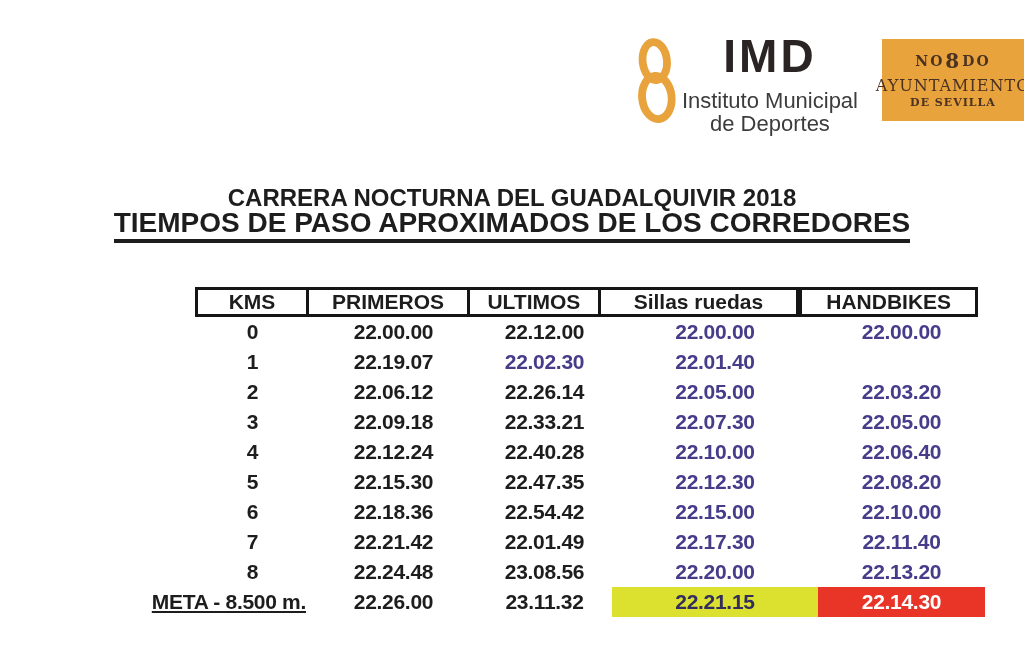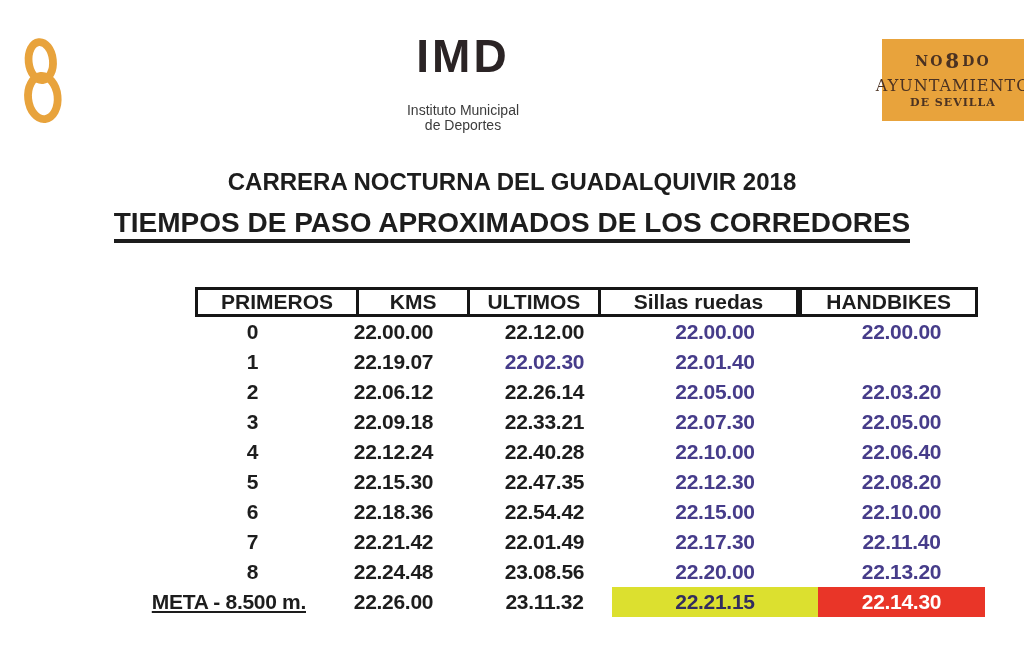--- a/index.html
+++ b/index.html
@@ -12,39 +12,39 @@
     --ink:#1D1D1D;
     --seal-text:#4B3222;
   }
   *{margin:0;padding:0;box-sizing:border-box;}
   html,body{width:1024px;height:657px;background:#fff;overflow:hidden;
     font-family:"Liberation Sans",sans-serif;}
   .page{position:relative;width:1024px;height:657px;background:#fff;}
 
   
   .logo-row{position:absolute;top:33px;left:0;right:0;
-    display:flex;justify-content:space-between;align-items:flex-start;gap:38px;padding-left:16px;}
+    display:flex;justify-content:flex-end;align-items:flex-start;padding-left:16px;}
   .imd-mark{display:block;margin-top:2px;}
   .imd-mark ellipse{fill:none;stroke:var(--accent-orange);stroke-width:9;}
   .imd-text{display:flex;flex-direction:column;align-items:center;}
   .imd-acronym{font-size:46px;font-weight:bold;color:#2B2425;letter-spacing:3px;line-height:1;}
-  .imd-name{margin-top:24px;text-align:center;font-size:14px;color:#3C3C3C;line-height:1.05;}
+  .imd-name{margin-top:10px;text-align:center;font-size:22px;color:#3C3C3C;line-height:1.05;}
   .seal{width:142px;height:82px;margin-top:6px;background:var(--accent-orange);
     color:var(--seal-text);display:flex;flex-direction:column;justify-content:center;
     align-items:center;text-align:center;margin-left:24px;}
   .seal-motto{font-family:"DejaVu Serif",serif;font-weight:bold;font-size:14px;
     letter-spacing:2px;display:flex;align-items:center;line-height:1;}
   .seal-motto .madeja{font-size:20px;margin:0 1px;}
   .seal-org1{font-family:"DejaVu Serif",serif;font-weight:normal;font-size:16px;
     letter-spacing:1px;margin-top:5px;line-height:1.2;}
   .seal-org2{font-family:"DejaVu Serif",serif;font-weight:bold;font-size:11px;
     letter-spacing:1px;line-height:1.2;}
 
   
-  .event-title{position:absolute;top:168px;left:0;width:100%;text-align:center;
+  .event-title{position:absolute;top:184px;left:0;width:100%;text-align:center;
     font-size:24px;font-weight:bold;color:var(--ink);letter-spacing:0px;}
   .subtitle{position:absolute;top:207px;left:0;width:100%;text-align:center;
     font-size:28px;font-weight:bold;color:var(--ink);}
   .subtitle .underlined{display:inline-block;border-bottom:4px solid var(--ink);
     padding-bottom:0;}
 
   
   .times-table{position:absolute;top:287px;left:195px;width:795px;}
   .thead{display:flex;height:30px;}
   .th{height:30px;border:3px solid #151515;display:flex;align-items:center;
@@ -96,22 +96,22 @@
   </header>
 
   <div class="event-title">CARRERA NOCTURNA DEL GUADALQUIVIR 2018</div>
 
   <div class="subtitle">
     <span class="underlined">TIEMPOS DE PASO APROXIMADOS DE LOS CORREDORES</span>
   </div>
 
   <div class="times-table">
     <div class="thead">
+      <div class="th th-kms">KMS</div>
       <div class="th th-primeros">PRIMEROS</div>
-      <div class="th th-kms">KMS</div>
       <div class="th th-ultimos">ULTIMOS</div>
       <div class="th th-sillas">Sillas ruedas</div>
       <div class="th th-handbikes">HANDBIKES</div>
     </div>
     <div class="tbody">
         <div class="trow">
           <div class="td c-kms">0</div>
           <div class="td c-primeros">22.00.00</div>
           <div class="td c-ultimos">22.12.00</div>
           <div class="td c-sillas-ruedas">22.00.00</div>

